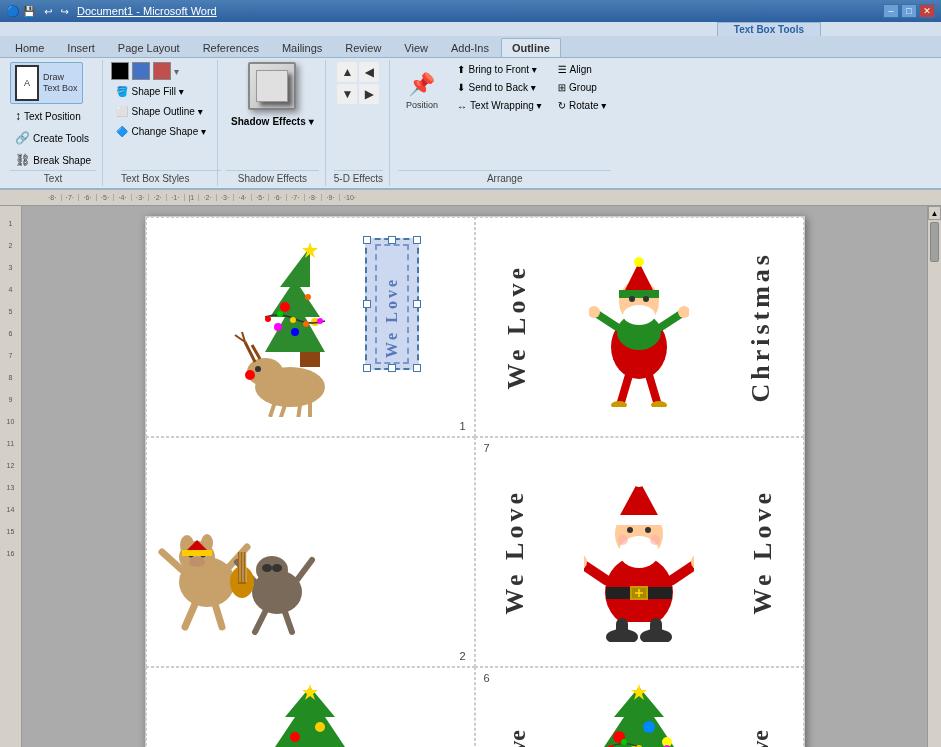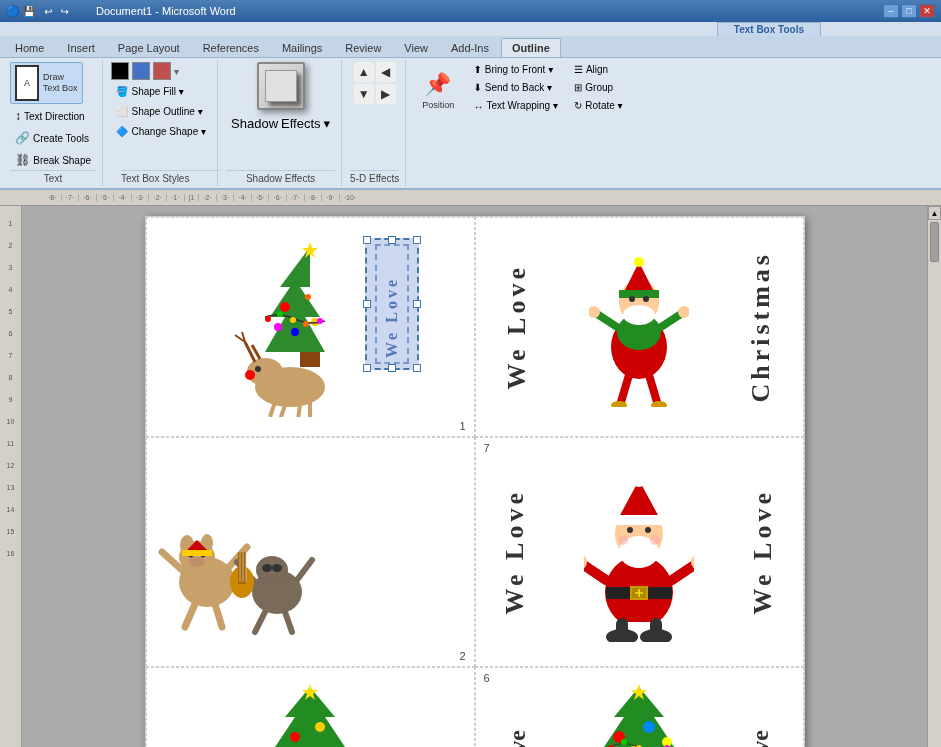--- a/index.html
+++ b/index.html
@@ -195,21 +195,21 @@
 <body>
 
 <div class="title-bar">
   <div class="title-bar-left">
     <span>🔵</span>
     <div style="display:flex;gap:8px;font-size:10px;">
       <span style="cursor:pointer;">💾</span>
       <span style="cursor:pointer;">↩</span>
       <span style="cursor:pointer;">↪</span>
     </div>
-    <span style="margin-left:23px;">Document1 - Microsoft Word</span>
+    <span style="margin-left:4px;text-decoration:underline;">Document1 - Microsoft Word</span>
   </div>
   <div class="title-bar-controls">
     <button class="title-btn">–</button>
     <button class="title-btn">□</button>
     <button class="title-btn" style="background:#c04040;">✕</button>
   </div>
 </div>
 
 <div style="background:#d4e0ee; text-align:right; padding: 0 120px 0 0; font-size:10px; height:14px; display:flex; justify-content:flex-end; align-items:center;">
   <span style="background:#c8d8ec; border:1px solid #9ab3cc; border-bottom:none; padding:1px 16px; font-size:10px; font-weight:bold; color:#2c5f9e;">Text Box Tools</span>
@@ -231,21 +231,21 @@
 
   <div class="ribbon-group">
     <div class="ribbon-group-content">
       <div style="display:flex;flex-direction:column;gap:2px;align-items:flex-start;">
         <div class="ribbon-btn active" style="flex-direction:row;min-width:auto;padding:2px 4px;font-size:10px;">
           <div style="width:24px;height:36px;border:2px solid #333;background:#fff;display:flex;align-items:center;justify-content:center;font-size:9px;margin-right:2px;">A</div>
           <span style="font-size:9px;line-height:1.2;">Draw<br>Text Box</span>
         </div>
         <div class="ribbon-small-btn">
           <span style="font-size:12px;">↕</span>
-          <span>Text Direction</span>
+          <span>Text Position</span>
         </div>
         <div class="ribbon-small-btn">
           <span style="font-size:12px;">🔗</span>
           <span>Create Tools</span>
         </div>
         <div class="ribbon-small-btn">
           <span style="font-size:12px;">⛓</span>
           <span>Break Shape</span>
         </div>
       </div>
@@ -275,21 +275,21 @@
       </div>
     </div>
     <div class="ribbon-group-label" style="display:flex;justify-content:space-between;align-items:center;margin-left:20px;">Text Box Styles</div>
   </div>
 
   <div class="ribbon-group">
     <div class="ribbon-group-content" style="flex-direction:column;align-items:center;gap:3px;">
       <div class="shadow-btn-big">
         <div style="width:32px;height:32px;background:#e0e0e0;border:1px solid #999;box-shadow:4px 4px 4px rgba(0,0,0,0.5);"></div>
       </div>
-      <div class="ribbon-small-btn" style="font-size:13px;">
+      <div class="ribbon-small-btn" style="font-size:10px;font-weight:bold;">
         <span>Shadow</span>
         <span>Effects</span>
         <span>▾</span>
       </div>
     </div>
     <div class="ribbon-group-label">Shadow Effects</div>
   </div>
 
   <div class="ribbon-group">
     <div class="ribbon-group-content" style="gap:4px;align-items:flex-start;">
@@ -339,20 +339,21 @@
         <div class="arrange-btn">
           <span>⊞</span>
           <span>Group</span>
         </div>
         <div class="arrange-btn">
           <span>↻</span>
           <span>Rotate ▾</span>
         </div>
       </div>
     </div>
+    <div class="ribbon-group-label">Arrange</div>
   </div>
 </div>
 
 <div class="ruler-top">
   <div style="width:22px;flex-shrink:0;"></div>
   <div class="ruler-top-inner">
     <span style="font-size:7px;color:#666;border-right:1px solid #aaa;padding:0 4px;">·8·</span>
     <span style="font-size:7px;color:#666;border-right:1px solid #aaa;padding:0 4px;">·7·</span>
     <span style="font-size:7px;color:#666;border-right:1px solid #aaa;padding:0 4px;">·6·</span>
     <span style="font-size:7px;color:#666;border-right:1px solid #aaa;padding:0 4px;">·5·</span>

